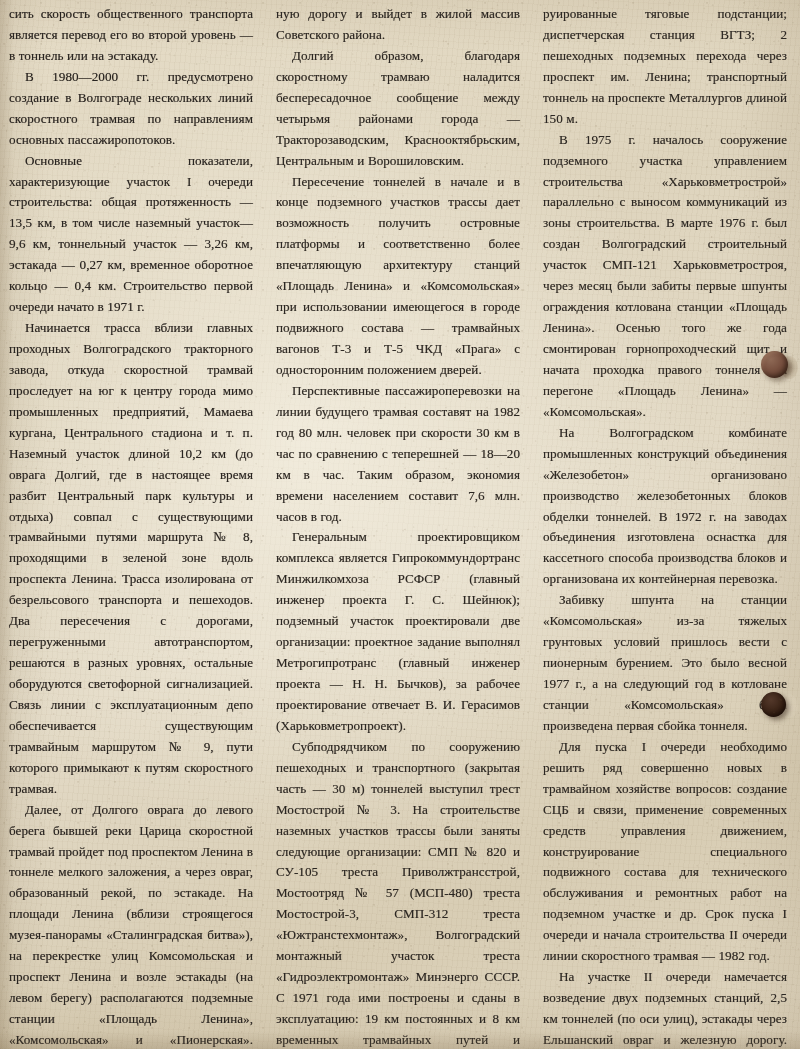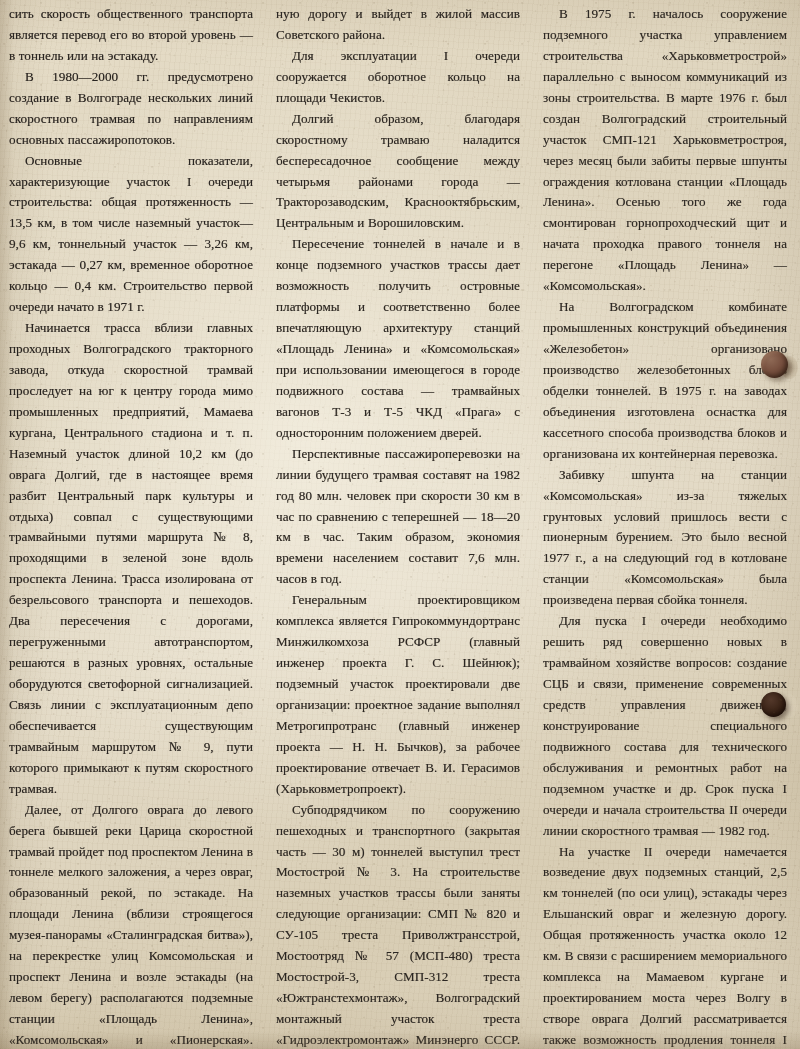--- a/index.html
+++ b/index.html
@@ -161,31 +161,31 @@
       <p class="para noindent">сить скорость общественного транспорта является перевод его во второй уровень — в тоннель или на эстакаду.</p>
       <p class="para">В 1980—2000 гг. предусмотрено создание в Волгограде нескольких линий скоростного трамвая по направлениям основных пассажиропотоков.</p>
       <p class="para">Основные показатели, характеризующие участок I очереди строительства: общая протяженность — 13,5 км, в том числе наземный участок—9,6 км, тоннельный участок — 3,26 км, эстакада — 0,27 км, временное оборотное кольцо — 0,4 км. Строительство первой очереди начато в 1971 г.</p>
       <p class="para">Начинается трасса вблизи главных проходных Волгоградского тракторного завода, откуда скоростной трамвай проследует на юг к центру города мимо промышленных предприятий, Мамаева кургана, Центрального стадиона и т. п. Наземный участок длиной 10,2 км (до оврага Долгий, где в настоящее время разбит Центральный парк культуры и отдыха) совпал с существующими трамвайными путями маршрута № 8, проходящими в зеленой зоне вдоль проспекта Ленина. Трасса изолирована от безрельсового транспорта и пешеходов. Два пересечения с дорогами, перегруженными автотранспортом, решаются в разных уровнях, остальные оборудуются светофорной сигнализацией. Связь линии с эксплуатационным депо обеспечивается существующим трамвайным маршрутом № 9, пути которого примыкают к путям скоростного трамвая.</p>
       <p class="para">Далее, от Долгого оврага до левого берега бывшей реки Царица скоростной трамвай пройдет под проспектом Ленина в тоннеле мелкого заложения, а через овраг, образованный рекой, по эстакаде. На площади Ленина (вблизи строящегося музея-панорамы «Сталинградская битва»), на перекрестке улиц Комсомольская и проспект Ленина и возле эстакады (на левом берегу) располагаются подземные станции «Площадь Ленина», «Комсомольская» и «Пионерская». Диаметр тоннелей 5,5 м, длина станций — 230 м, в том числе платформенные участки — 60 м. Это делает возможным при необходимости реконструировать строящуюся линию под метрополитен.</p>
 
     </div>
 
     <div class="col col-2">
       <p class="para noindent">ную дорогу и выйдет в жилой массив Советского района.</p>
-      <p class="para">Для эксплуатации I очереди сооружается оборотное кольцо на площади Чекистов.</p>
       <p class="para">Долгий образом, благодаря скоростному трамваю наладится беспересадочное сообщение между четырьмя районами города — Тракторозаводским, Краснооктябрьским, Центральным и Ворошиловским.</p>
       <p class="para">Пересечение тоннелей в начале и в конце подземного участков трассы дает возможность получить островные платформы и соответственно более впечатляющую архитектуру станций «Площадь Ленина» и «Комсомольская» при использовании имеющегося в городе подвижного состава — трамвайных вагонов Т-3 и Т-5 ЧКД «Прага» с односторонним положением дверей.</p>
       <p class="para">Перспективные пассажироперевозки на линии будущего трамвая составят на 1982 год 80 млн. человек при скорости 30 км в час по сравнению с теперешней — 18—20 км в час. Таким образом, экономия времени населением составит 7,6 млн. часов в год.</p>
       <p class="para">Генеральным проектировщиком комплекса является Гипрокоммундортранс Минжилкомхоза РСФСР (главный инженер проекта Г. С. Шейнюк); подземный участок проектировали две организации: проектное задание выполнял Метрогипротранс (главный инженер проекта — Н. Н. Бычков), за рабочее проектирование отвечает В. И. Герасимов (Харьковметропроект).</p>
       <p class="para">Субподрядчиком по сооружению пешеходных и транспортного (закрытая часть — 30 м) тоннелей выступил трест Мостострой № 3. На строительстве наземных участков трассы были заняты следующие организации: СМП № 820 и СУ-105 треста Приволжтрансстрой, Мостоотряд № 57 (МСП-480) треста Мостострой-3, СМП-312 треста «Южтранстехмонтаж», Волгоградский монтажный участок треста «Гидроэлектромонтаж» Минэнерго СССР. С 1971 года ими построены и сданы в эксплуатацию: 19 км постоянных и 8 км временных трамвайных путей и контактных сетей с остановочными платформами; 2 новые и 2 реконст-</p>
     </div>
 
     <div class="col col-3">
+      <p class="para noindent">руированные тяговые подстанции; диспетчерская станция ВГТЗ; 2 пешеходных подземных перехода через проспект им. Ленина; транспортный тоннель на проспекте Металлургов длиной 150 м.</p>
       <p class="para">В 1975 г. началось сооружение подземного участка управлением строительства «Харьковметрострой» параллельно с выносом коммуникаций из зоны строительства. В марте 1976 г. был создан Волгоградский строительный участок СМП-121 Харьковметростроя, через месяц были забиты первые шпунты ограждения котлована станции «Площадь Ленина». Осенью того же года смонтирован горнопроходческий щит и начата проходка правого тоннеля на перегоне «Площадь Ленина» — «Комсомольская».</p>
-      <p class="para">На Волгоградском комбинате промышленных конструкций объединения «Железобетон» организовано производство железобетонных блоков обделки тоннелей. В 1975 г. на заводах объединения изготовлена оснастка для кассетного способа производства блоков и организована их контейнерная перевозка.</p>
+      <p class="para">На Волгоградском комбинате промышленных конструкций объединения «Железобетон» организовано производство железобетонных блоков обделки тоннелей. В 1972 г. на заводах объединения изготовлена оснастка для кассетного способа производства блоков и организована их контейнерная перевозка.</p>
       <p class="para">Забивку шпунта на станции «Комсомольская» из-за тяжелых грунтовых условий пришлось вести с пионерным бурением. Это было весной 1977 г., а на следующий год в котловане станции «Комсомольская» была произведена первая сбойка тоннеля.</p>
       <p class="para">Для пуска I очереди необходимо решить ряд совершенно новых в трамвайном хозяйстве вопросов: создание СЦБ и связи, применение современных средств управления движением, конструирование специального подвижного состава для технического обслуживания и ремонтных работ на подземном участке и др. Срок пуска I очереди и начала строительства II очереди линии скоростного трамвая — 1982 год.</p>
       <p class="para">На участке II очереди намечается возведение двух подземных станций, 2,5 км тоннелей (по оси улиц), эстакады через Ельшанский овраг и железную дорогу. Общая протяженность участка около 12 км. В связи с расширением мемориального комплекса на Мамаевом кургане и проектированием моста через Волгу в створе оврага Долгий рассматривается также возможность продления тоннеля I очереди.</p>
 
     </div>
 
   </div>
 
   <div class="hole-a-shadow"></div>
   <div class="hole hole-a"></div>

